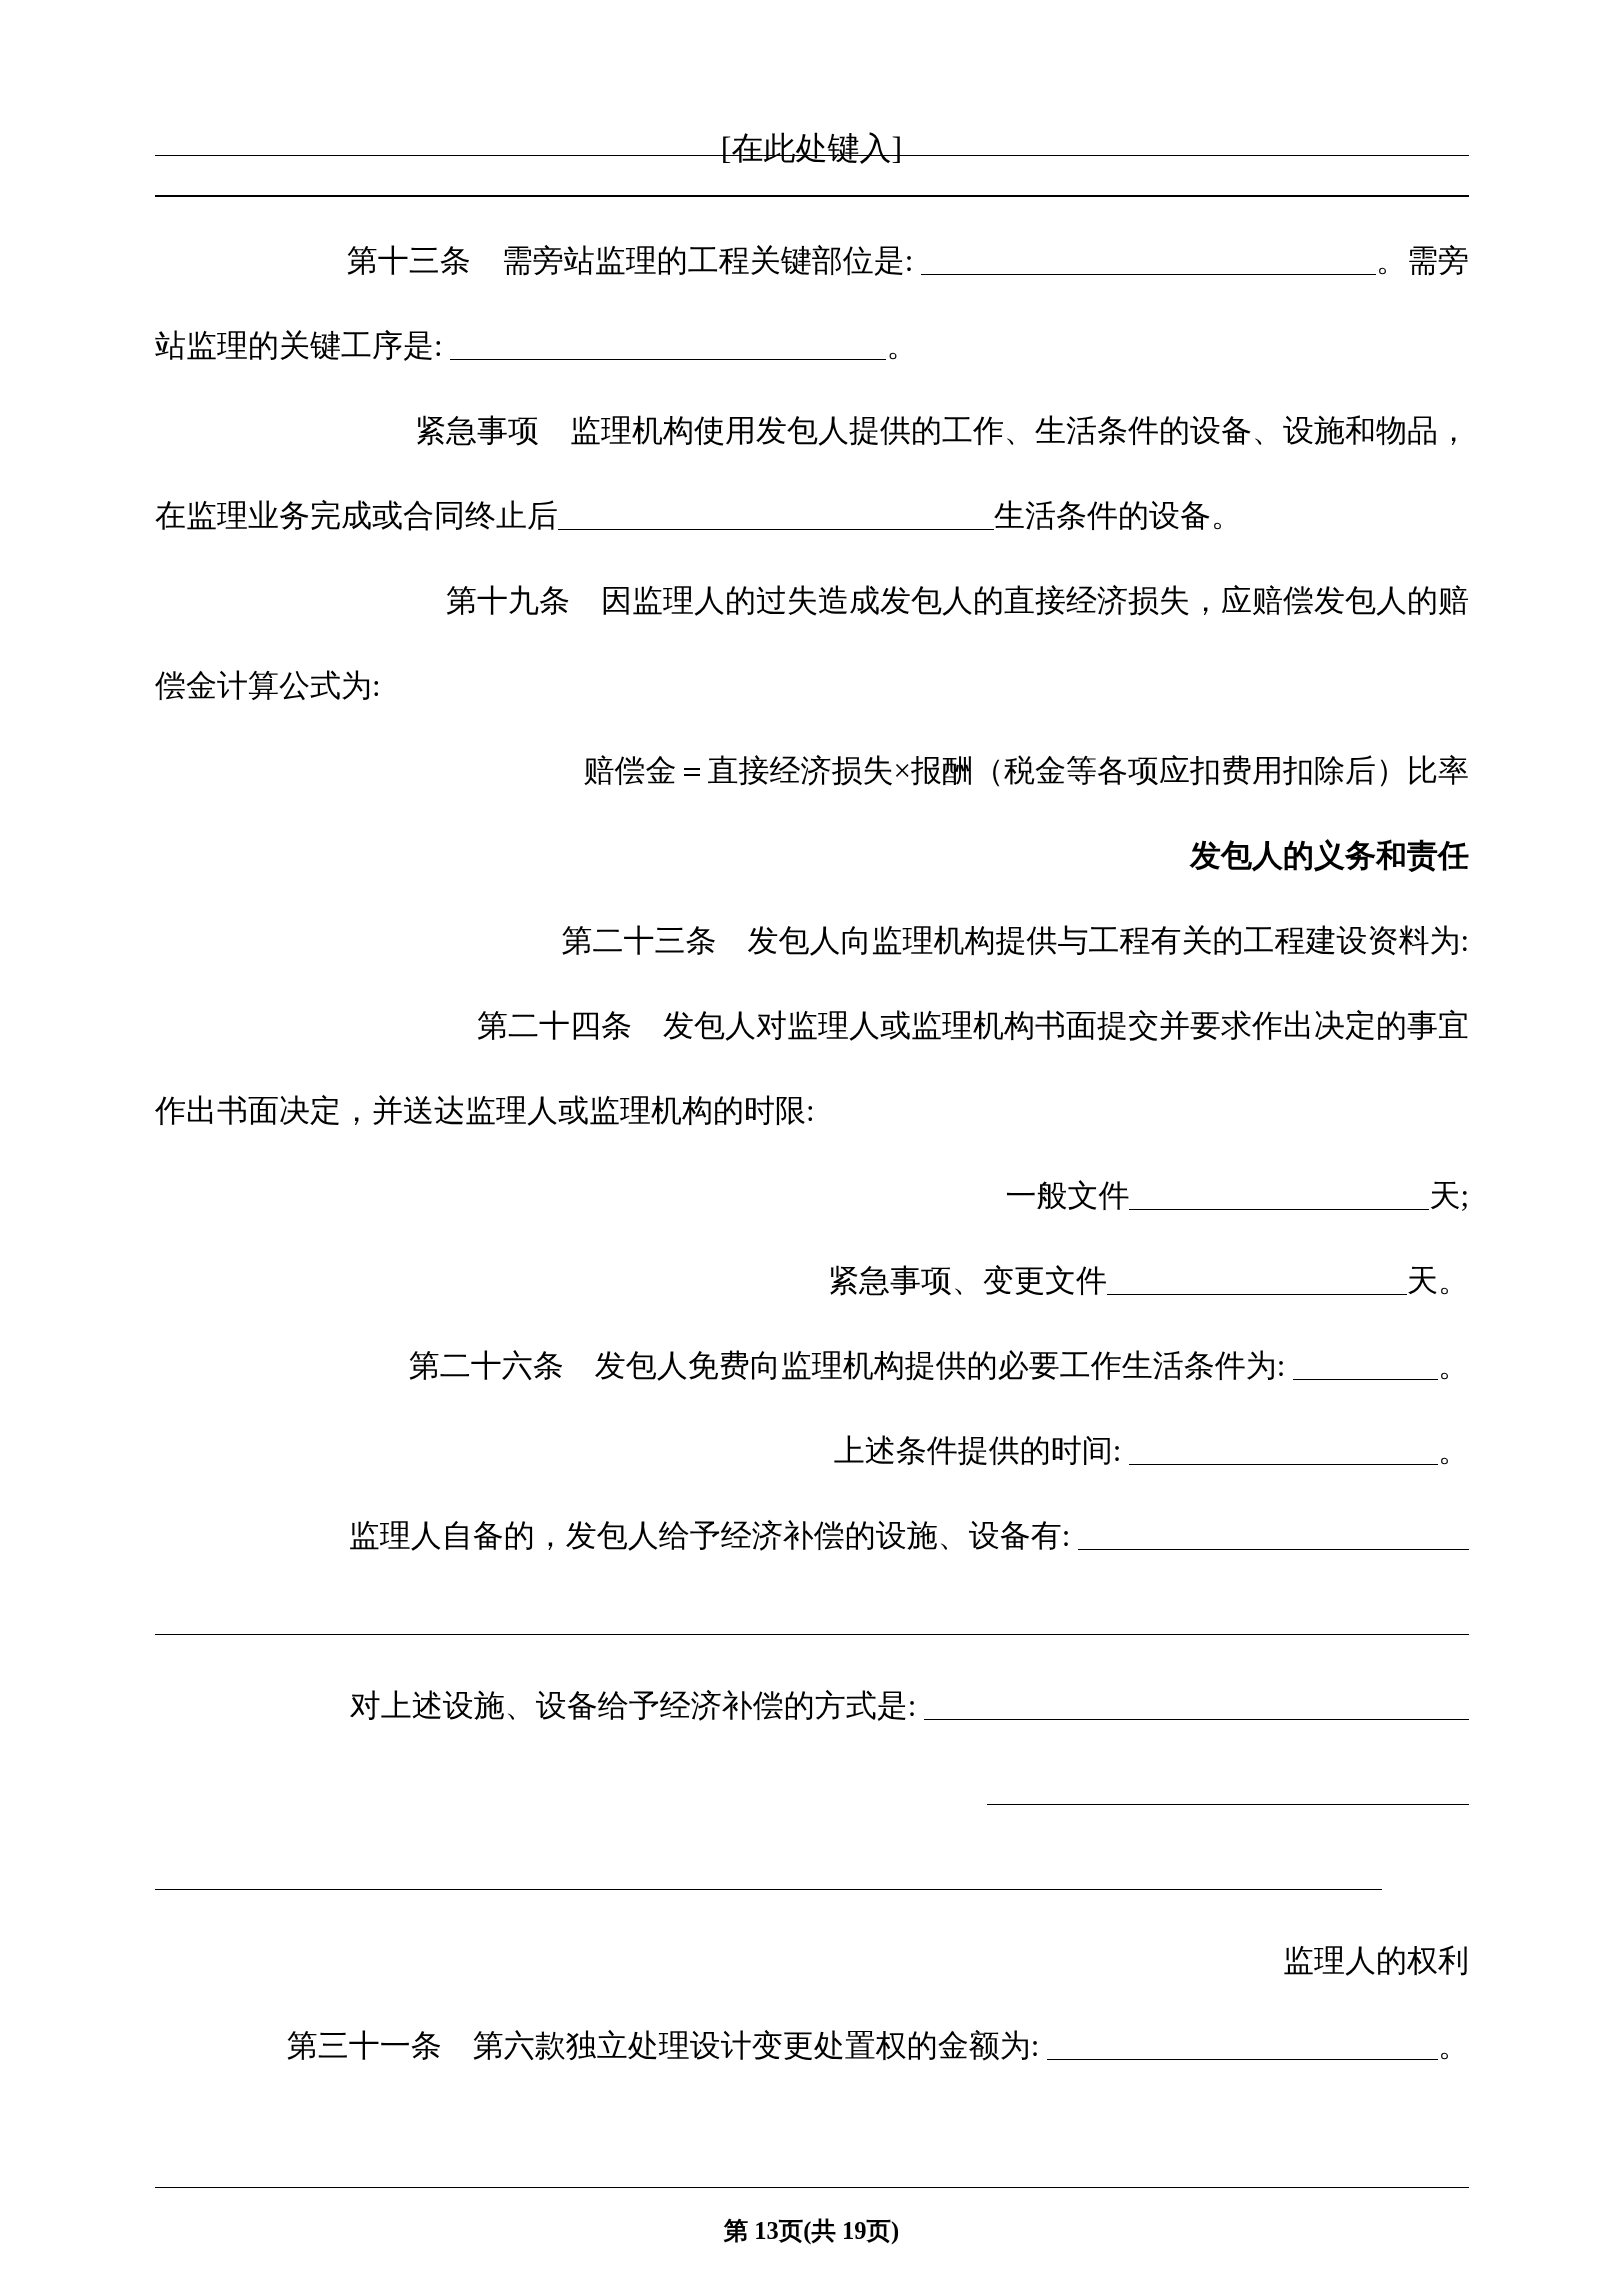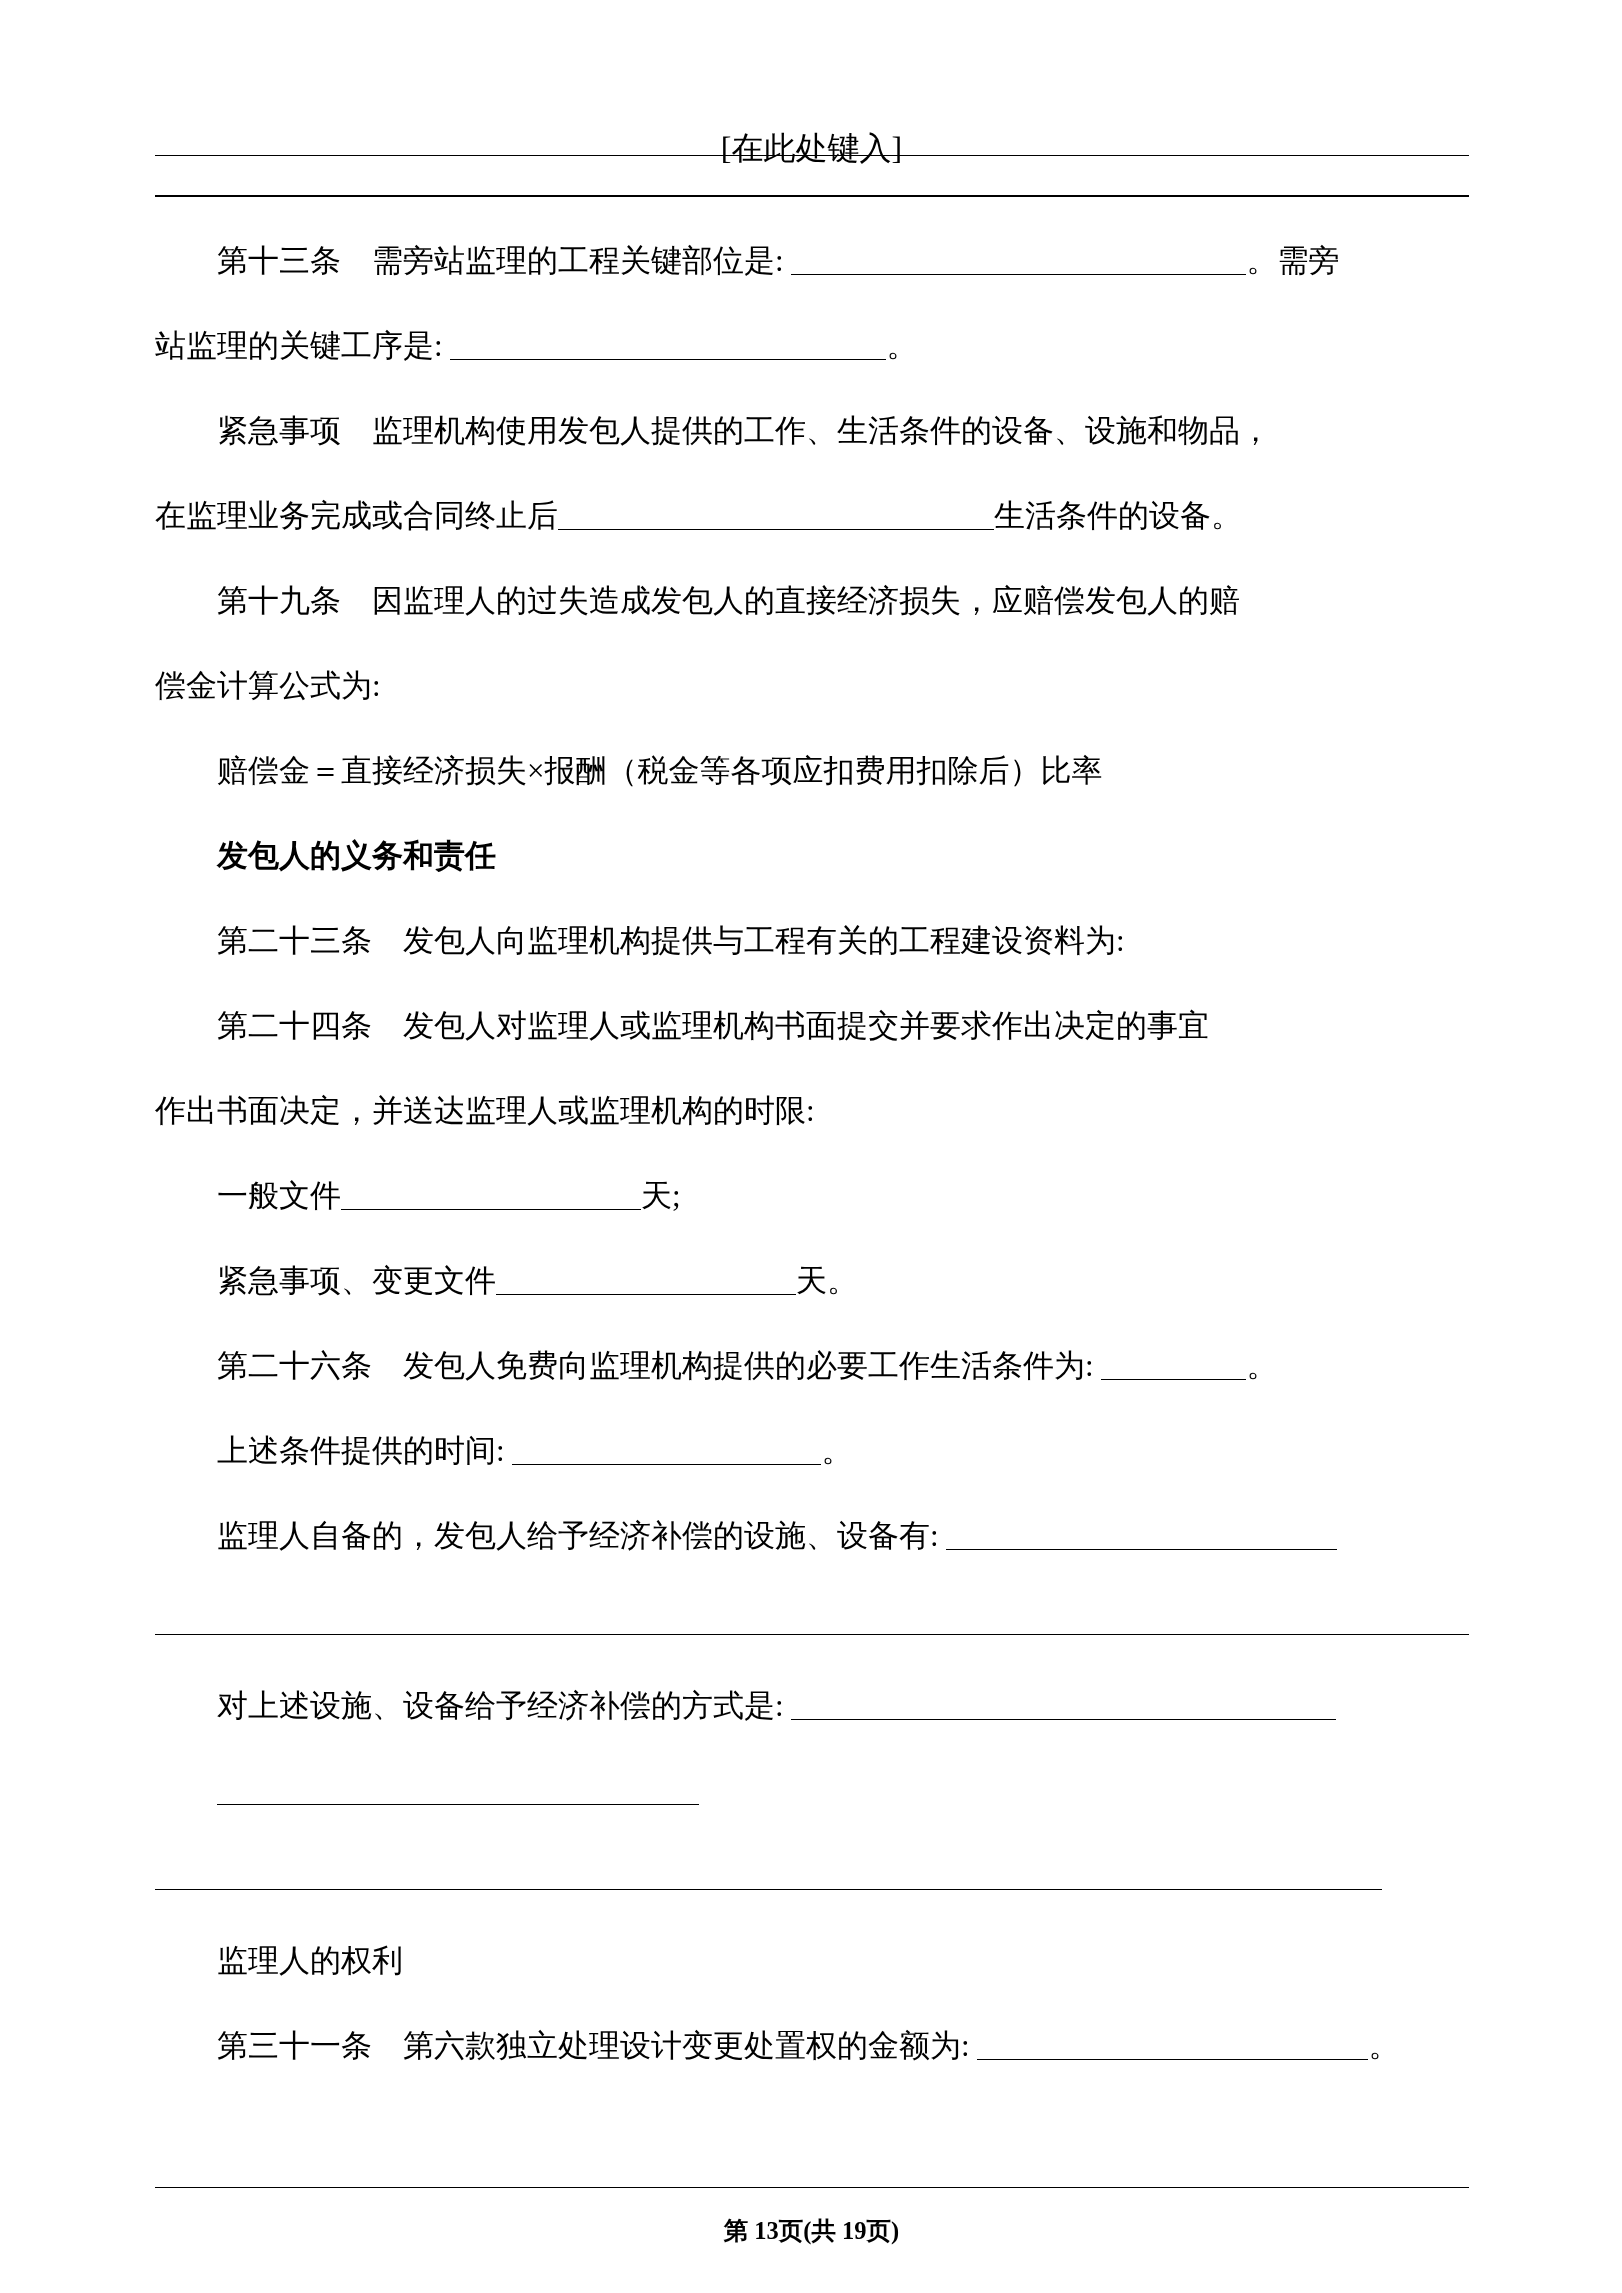--- a/index.html
+++ b/index.html
@@ -41,21 +41,21 @@
     top: 218px;
     left: 155px;
     width: 1314px;
     font-size: 31px;
   }
   .line {
     height: 85px;
     line-height: 85px;
     white-space: nowrap;
   }
-  .line.indent { padding-left: 62px; }
+  .line.indent { padding-left: 62px; text-align: right; }
   .line.bold { font-weight: bold; }
   .blank {
     display: inline-block;
     height: 7.3px;
     border-bottom: 1.8px solid #000000;
     vertical-align: -3.6px;
   }
   .footer-text {
     position: absolute;
     top: 2215px;

